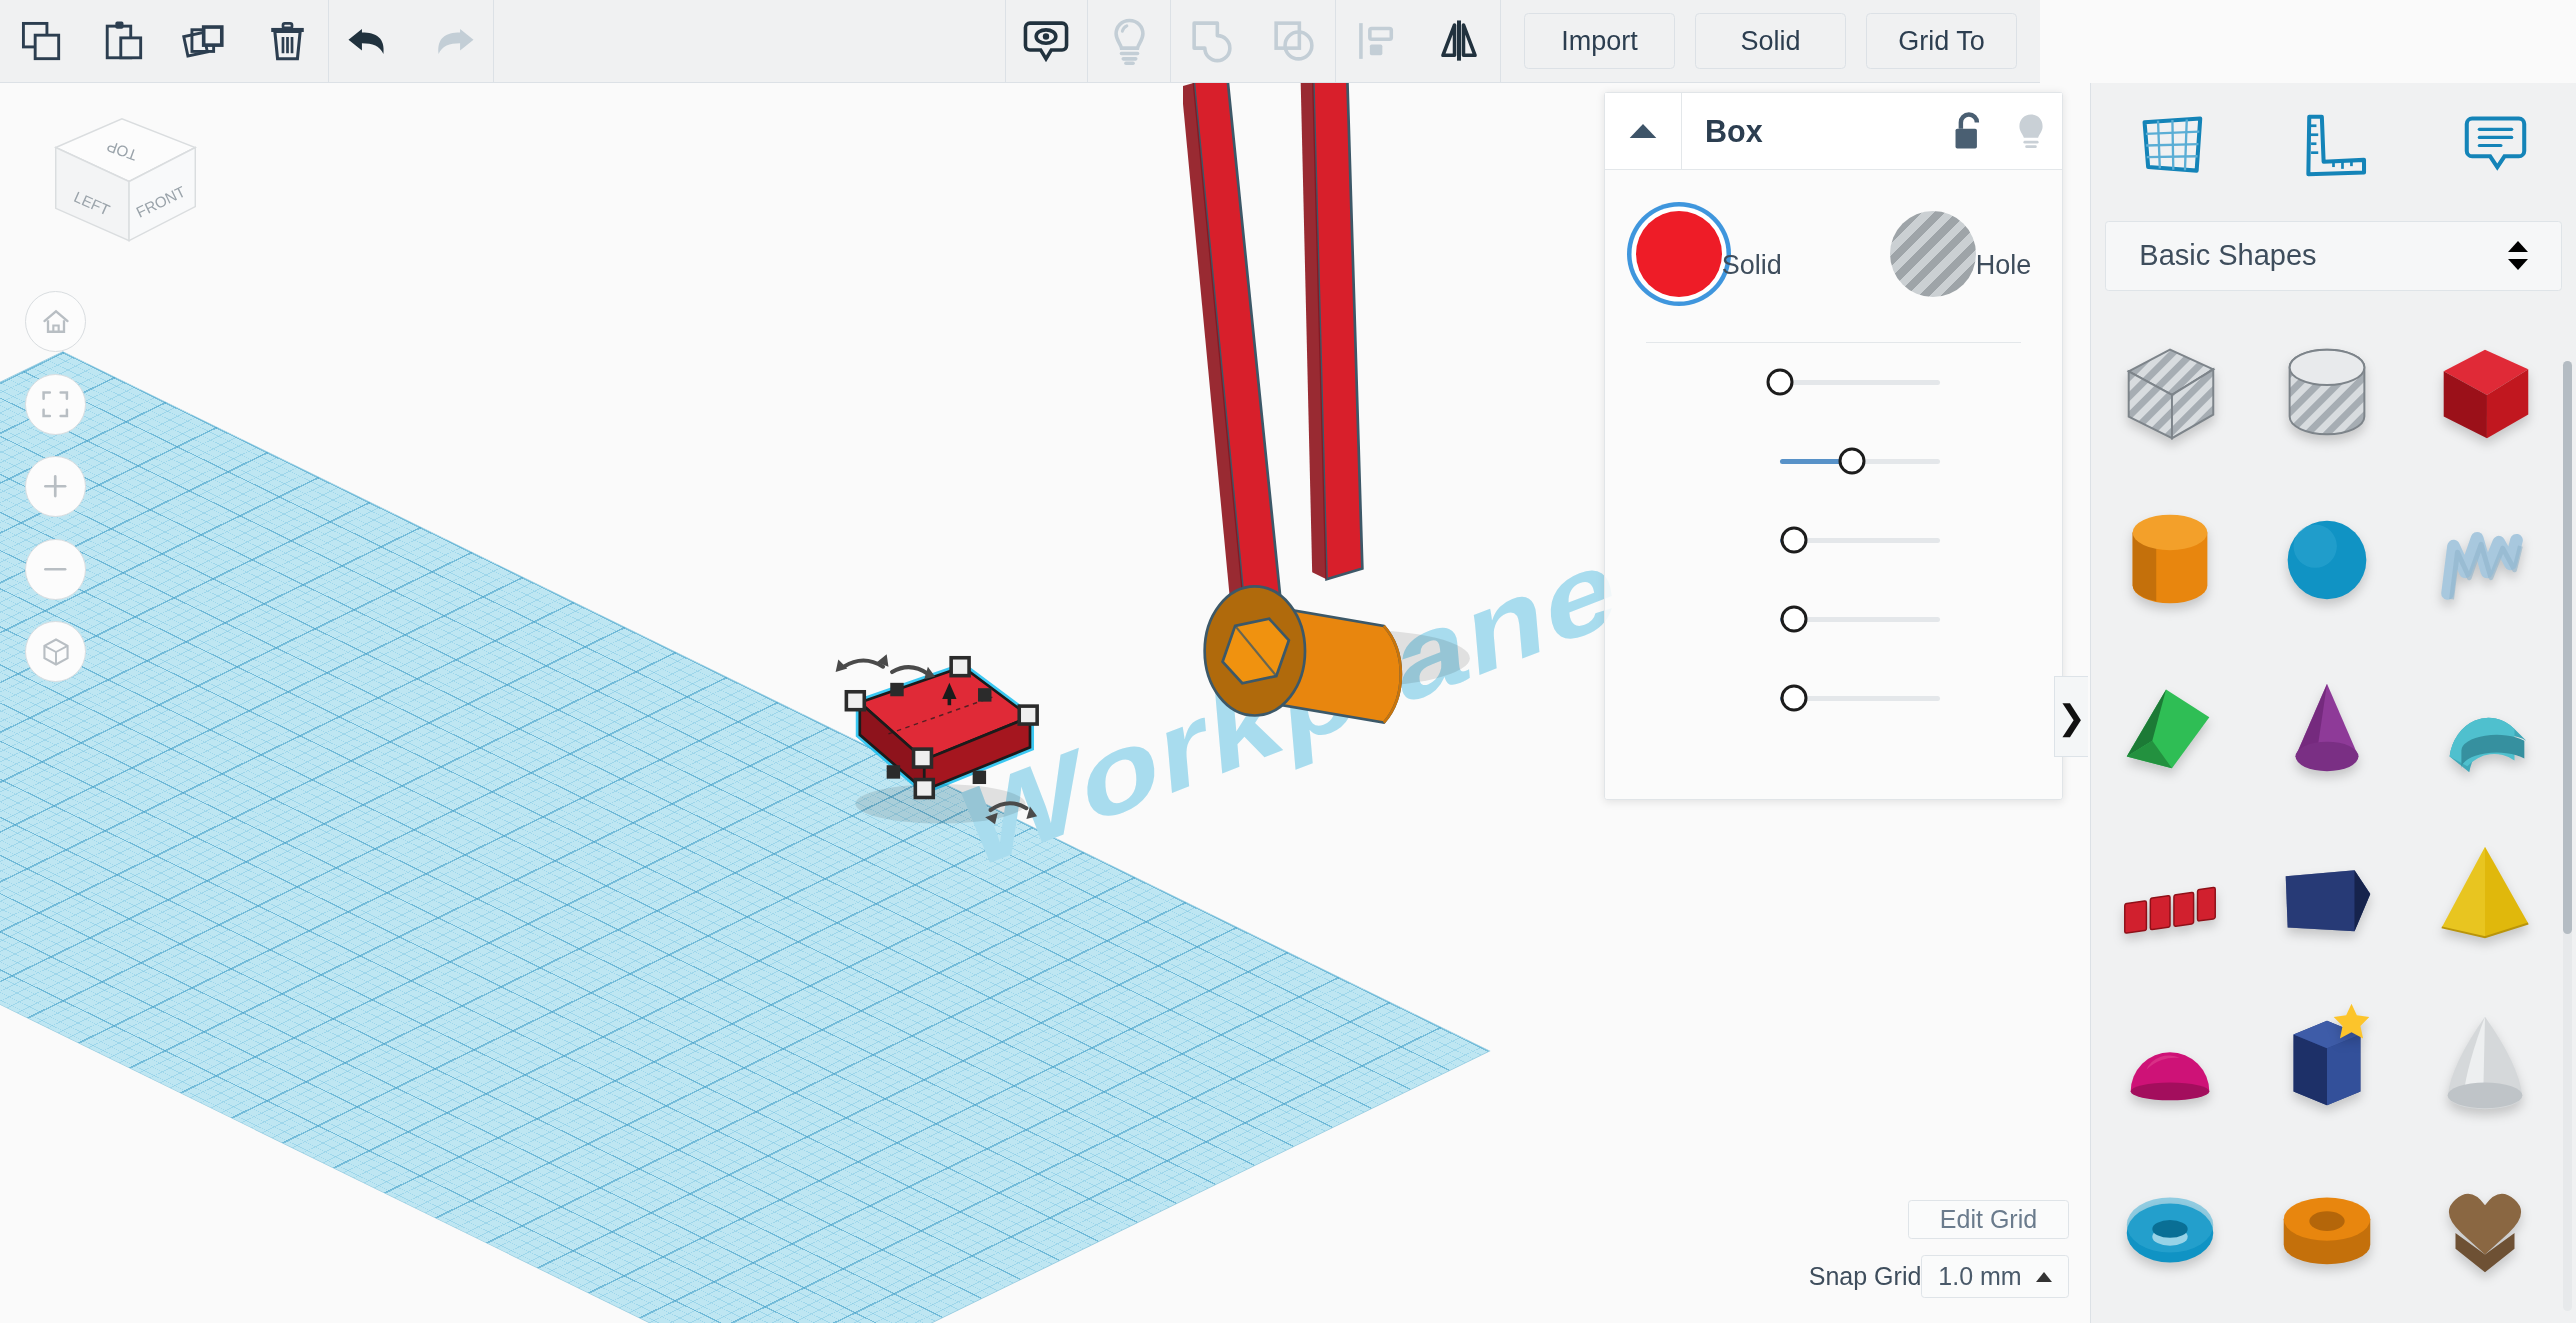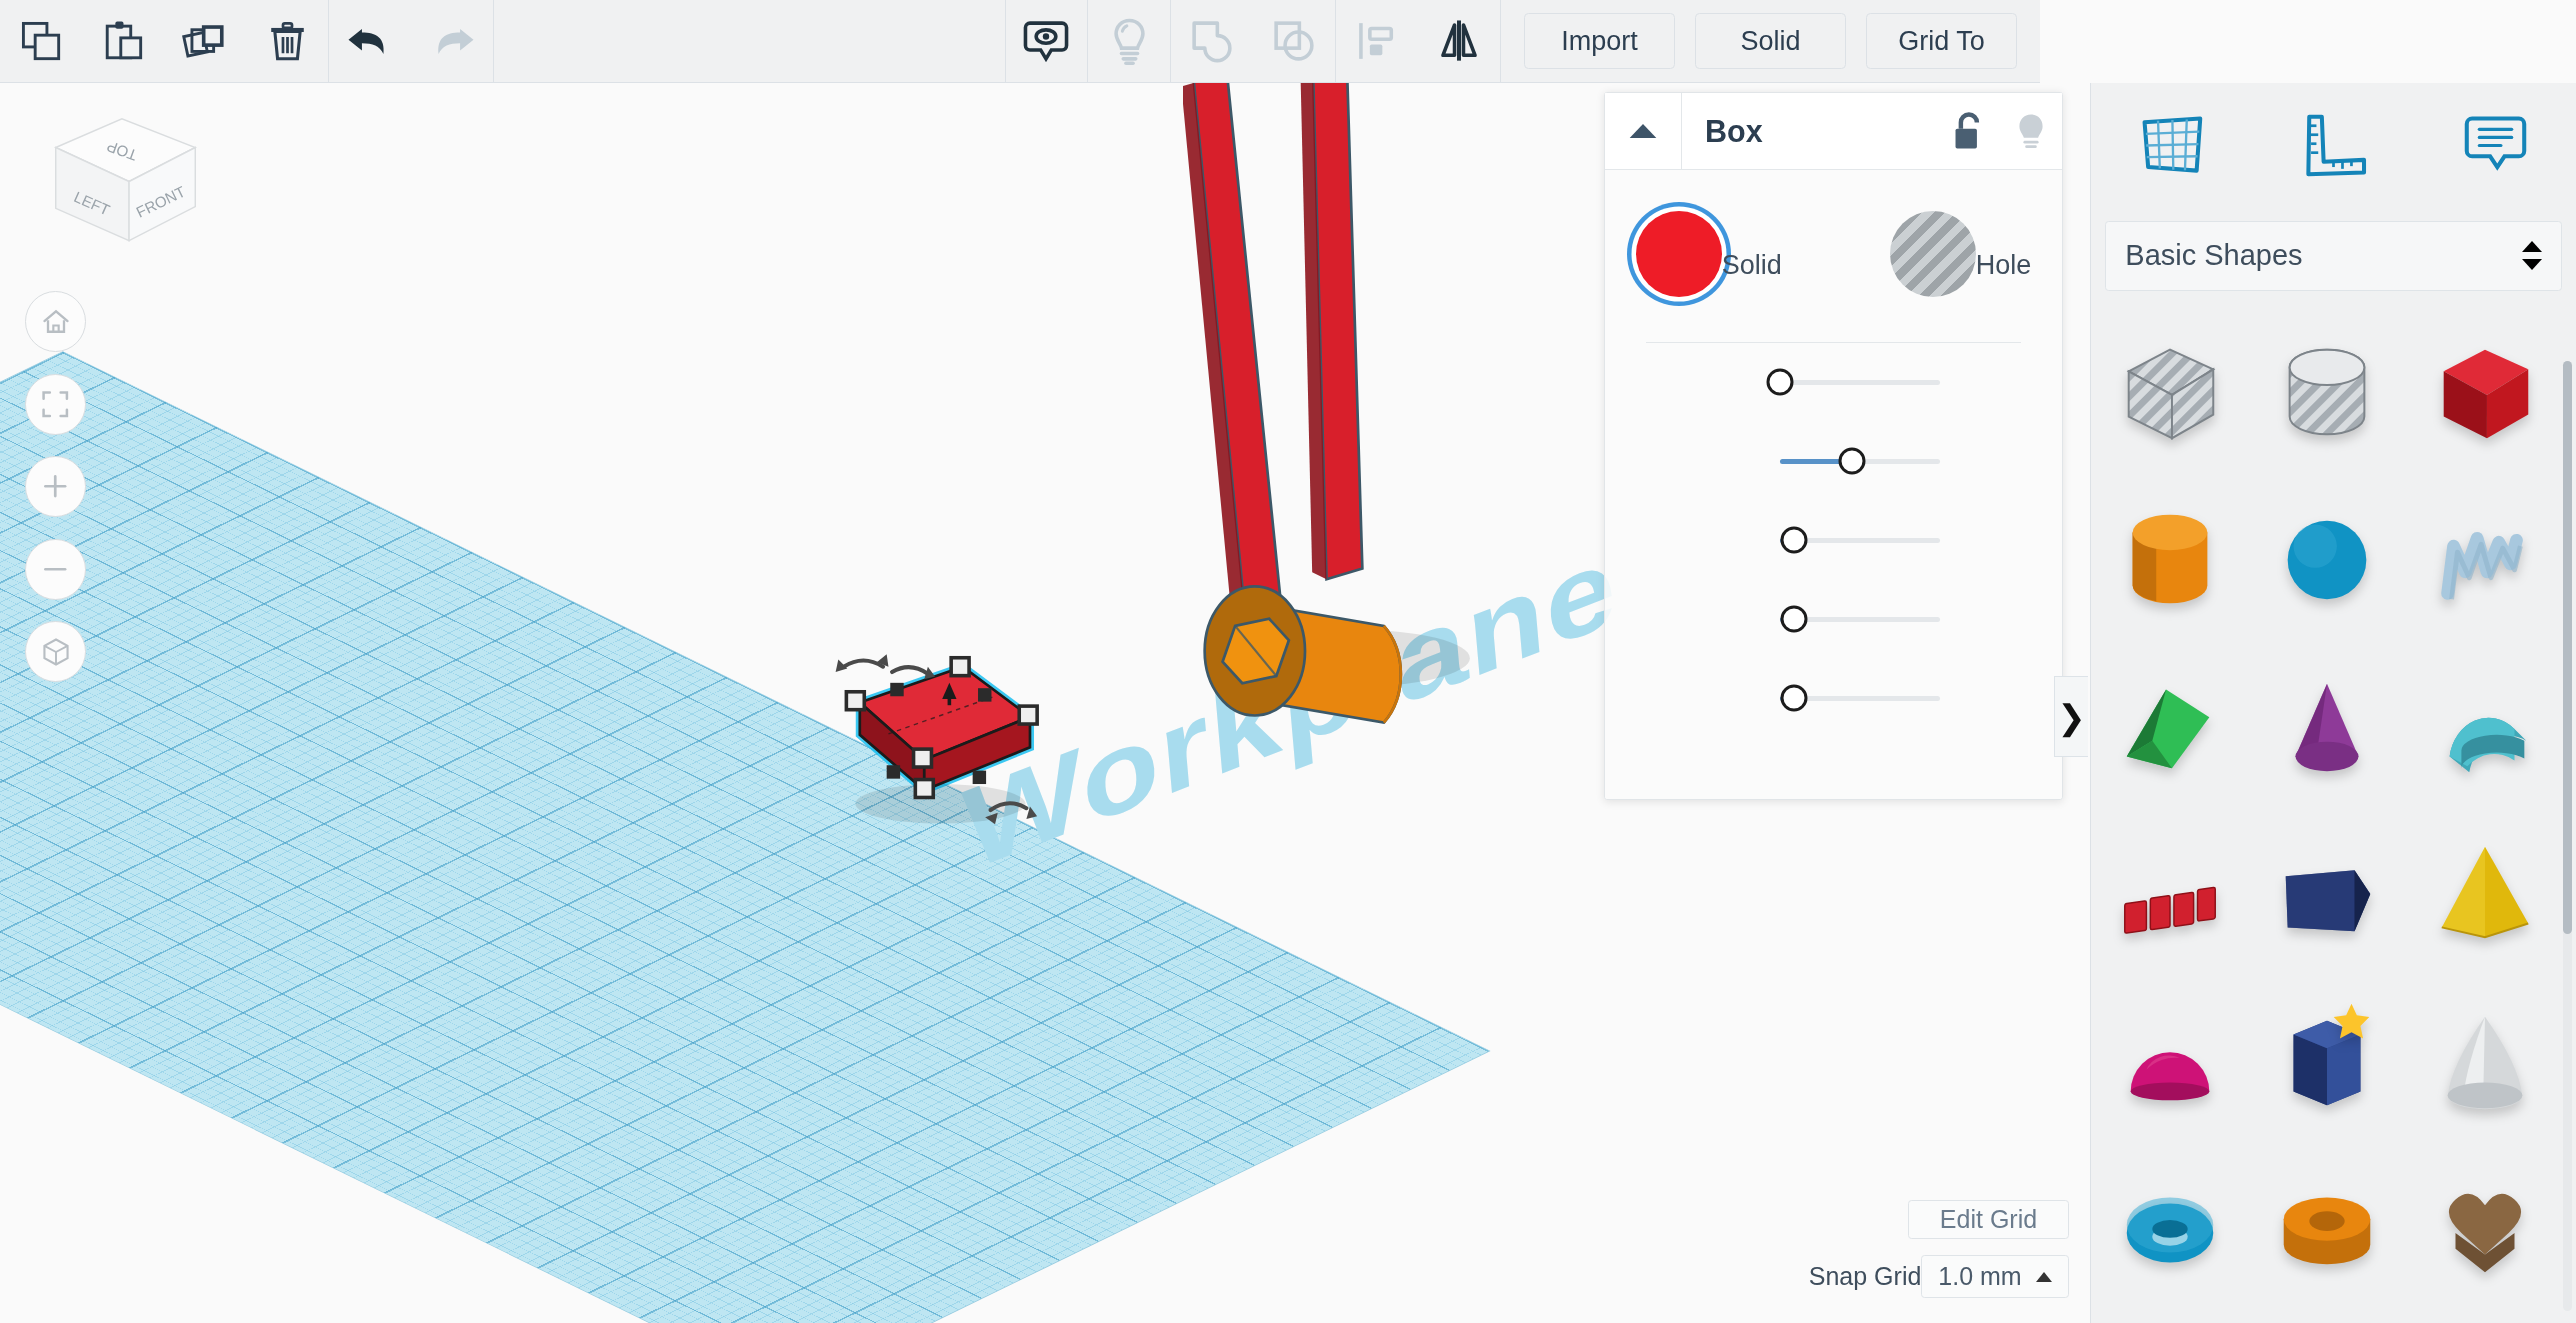--- a/index.html
+++ b/index.html
@@ -144,21 +144,21 @@
   #sidebar {
     position: absolute; left: 2090px; top: 83px;
     width: 486px; height: 1240px;
     background: #F0F1F2; border-left: 0.9px solid #DCE1E6;
   }
   #sb-icons { display: flex; height: 125px; }
   .sb-icon { flex: 1; display: flex; align-items: center; justify-content: center; cursor: pointer; }
   #sb-select {
     margin: 12.5px 14.3px 0 14.3px; height: 70px;
     background: #F6F7F8; border: 0.9px solid #DFE4E8; border-radius: 3.6px;
-    display: flex; align-items: center; padding: 0 19px; cursor: pointer;
+    display: flex; align-items: center; padding: 0 33px; cursor: pointer;
   }
   #sb-select-label { flex: 1; font-size: 29px; color: #3E4D5C; }
   .spinner { display: flex; flex-direction: column; gap: 6.3px; }
   .spin-up { width: 0; height: 0; border-left: 10px solid transparent; border-right: 10px solid transparent; border-bottom: 11.6px solid #000; }
   .spin-dn { width: 0; height: 0; border-left: 10px solid transparent; border-right: 10px solid transparent; border-top: 11.6px solid #000; }
   #sb-grid {
     margin-top: 18px; height: 1004px; overflow: hidden;
     display: grid; grid-template-columns: repeat(3, 1fr); gap: 0;
     padding-right: 12.5px;
   }

